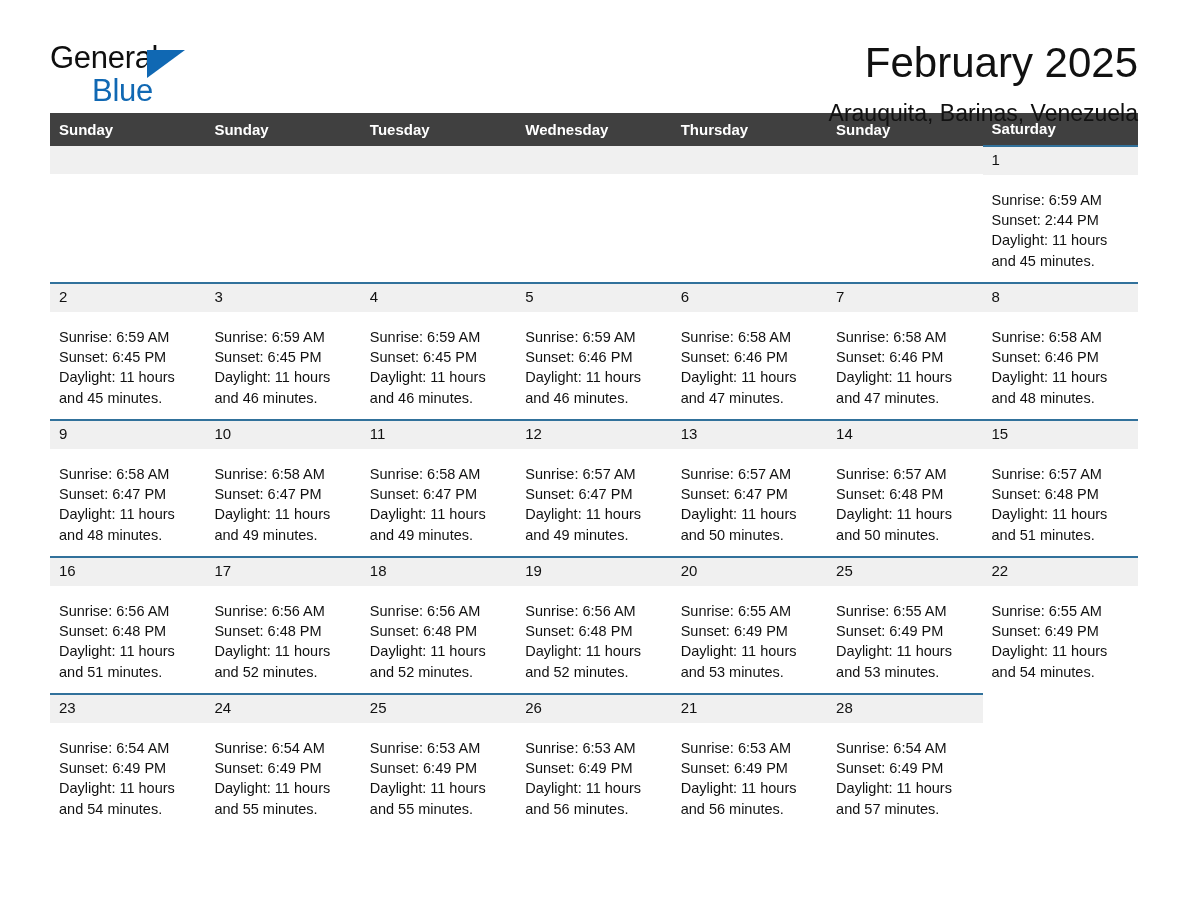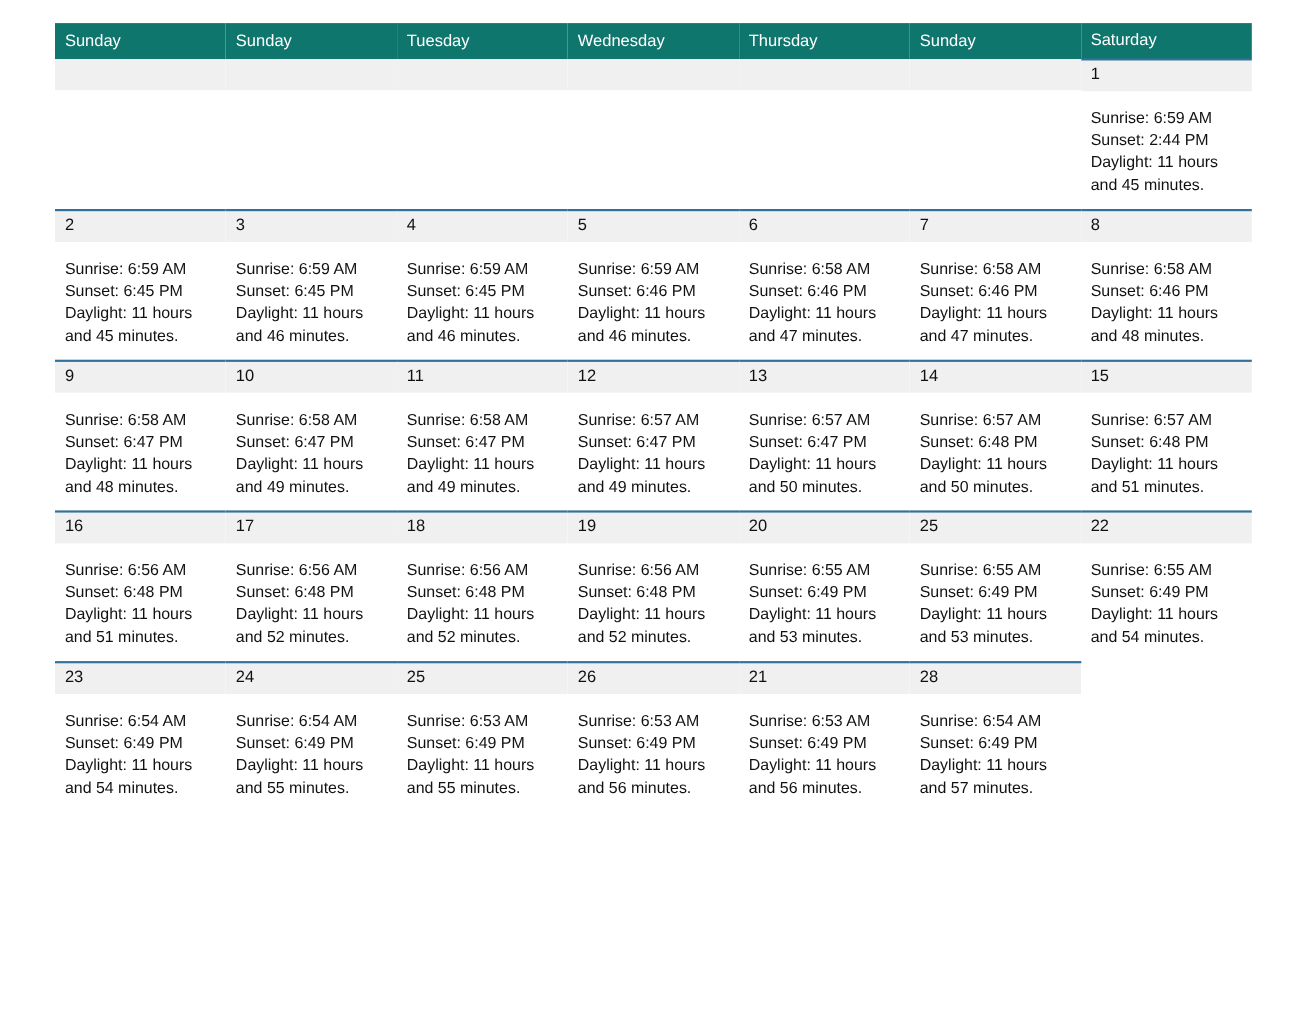--- a/index.html
+++ b/index.html
@@ -84,24 +84,24 @@
   
   .calendar {
     width: 1088px;
     border-collapse: collapse;
     table-layout: fixed;
     margin-top: 21px;
   }
   .calendar col { width: 155.4px; }
 
   thead th {
-    background: #0f766e;
+    background: #404040;
     color: #ffffff;
     font-size: 15px;
-    font-weight: normal;
+    font-weight: bold;
     text-align: left;
     padding: 7px 0 8px 9px;
     height: 15px;
     border: none;
   }
 
   tbody tr.week { height: 135px; }
 
   td.daycell {
     vertical-align: top;
@@ -140,20 +140,31 @@
     line-height: 20.2px;
     color: #111111;
   }
   .dayinfo div { white-space: nowrap; }
 </style>
 </head>
 <body>
 
 <div class="page">
 
+  <div class="header">
+    <div class="logo">
+      <span class="logo-general">General</span>
+      <span class="logo-tri"></span>
+      <span class="logo-blue">Blue</span>
+    </div>
+    <div class="title-wrap">
+      <h1 class="month-title">February 2025</h1>
+      <div class="location">Arauquita, Barinas, Venezuela</div>
+    </div>
+  </div>
 
   <table class="calendar">
     <colgroup>
       <col>
         <col>
         <col>
         <col>
         <col>
         <col>
         <col>

